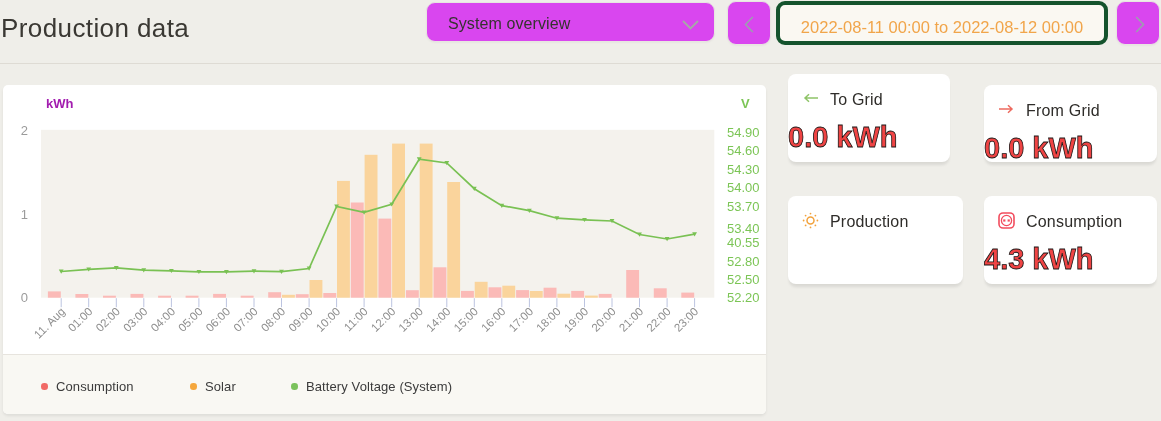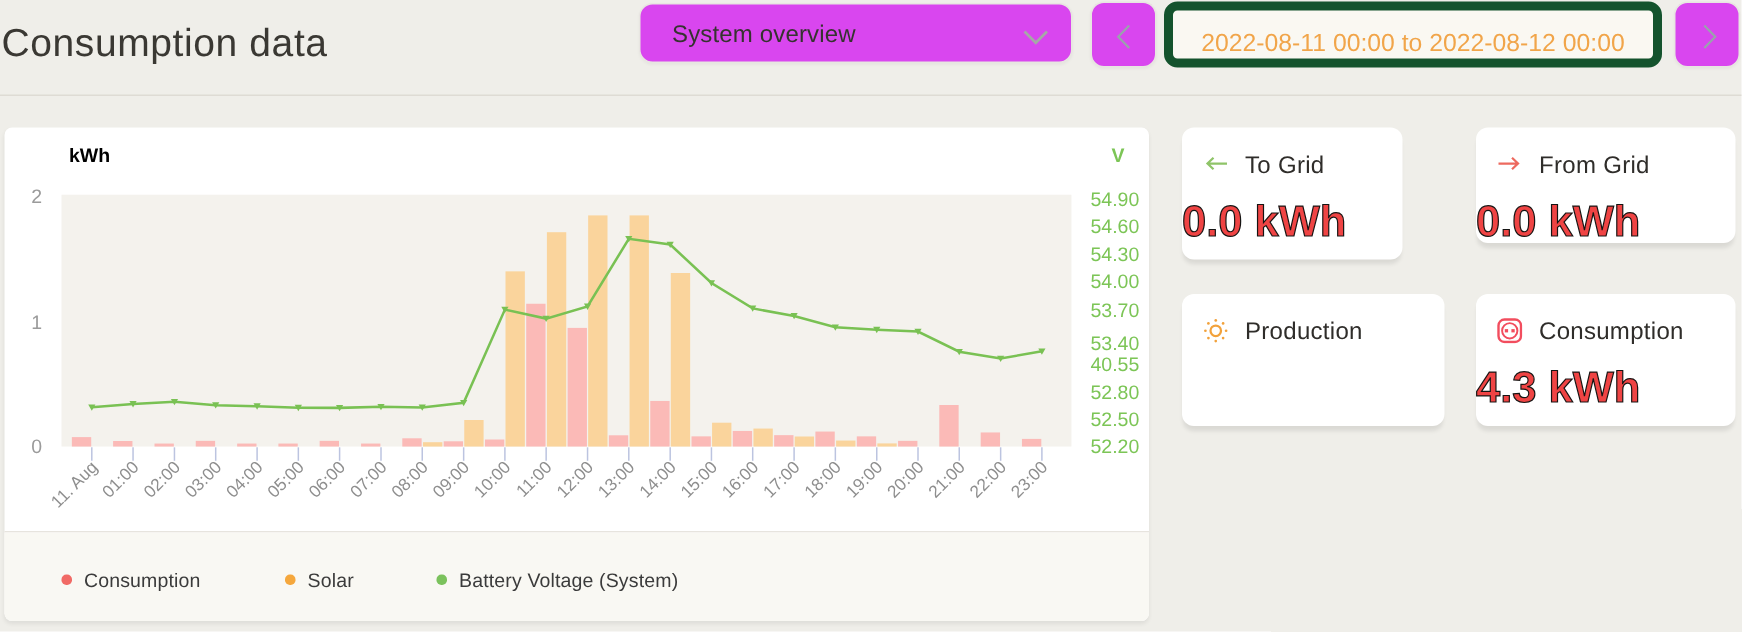--- a/index.html
+++ b/index.html
@@ -4,44 +4,44 @@
   * { margin:0; padding:0; box-sizing:border-box; }
   html,body { width:1161px; height:421px; }
   body { position:relative; background:#efeee9; font-family:"Liberation Sans", sans-serif; overflow:hidden; }
   .hdrline { position:absolute; left:0; top:63px; width:1161px; height:1px; background:#dedbd4; }
   .title { position:absolute; left:1px; top:13px; font-size:26px; color:#3a3833; letter-spacing:0.4px; }
   .btn { position:absolute; background:#d946ef; border:1px solid #e8e6e1; border-radius:9px; box-shadow:0 1px 2px rgba(0,0,0,0.04); }
   .dd { left:426px; top:2px; width:289px; height:40px; }
   .dd .txt { position:absolute; left:21px; top:12px; font-size:16px; color:#35332f; letter-spacing:0.1px; }
   .prev { left:727px; top:1px; width:44px; height:44px; }
   .next { left:1116px; top:1px; width:44px; height:44px; }
-  .datebox { position:absolute; left:776px; top:1px; width:332px; height:44px; border:6px solid #14532d; border-radius:9px; background:#faf8f2; }
+  .datebox { position:absolute; left:776px; top:1px; width:332px; height:44px; border:4px solid #14532d; border-radius:9px; background:#faf8f2; }
   .datebox .txt { position:absolute; left:0; width:100%; top:13px; text-align:center; font-size:16.5px; color:#f1a54a; }
   .chartcard { position:absolute; left:3px; top:85px; width:763px; height:329px; background:#fff; border-radius:5px; box-shadow:0 2px 3px rgba(0,0,0,0.07); }
-  .kwh { position:absolute; left:11px; top:96px; font-size:13px; font-weight:bold; color:#000000;padding-left:35px; }
+  .kwh { position:absolute; left:11px; top:96px; font-size:13px; font-weight:bold; color:#a21caf;padding-left:35px; }
   .vunit { position:absolute; left:741px; top:96px; font-size:13px; font-weight:bold; color:#7cc556; }
   .klab { position:absolute; left:0; width:28px; text-align:right; font-size:13px; color:#9b9b9b; }
   .vlab { position:absolute; left:727px; font-size:13px; color:#7cc556; }
   .legendsep { position:absolute; left:3px; top:354px; width:763px; height:1px; background:#e7e4de; }
   .legend { position:absolute; left:3px; top:355px; width:763px; height:59px; background:#f9f8f3; border-radius:0 0 5px 5px; }
   .dot { position:absolute; top:383px; width:6.5px; height:6.5px; border-radius:50%; }
   .leglab { position:absolute; top:379px; font-size:13px; color:#3b3b3b; letter-spacing:0.1px; }
   .card { position:absolute; background:#fff; border-radius:8px; box-shadow:0 4px 3px -1px rgba(0,0,0,0.09); }
-  .cardA { left:788px; top:85px;  width:147px; height:88px; }
+  .cardA { left:788px; top:74px;  width:162px; height:88px; }
   .cardB { left:984px; top:85px;  width:173px; height:77px; }
   .cardC { left:788px; top:196px; width:175px; height:88px; }
   .cardD { left:984px; top:196px; width:173px; height:88px; }
   .card .lab { position:absolute; left:42px; top:17px; font-size:16px; color:#2f2d2a; letter-spacing:0.2px; }
   .card .val { position:absolute; left:0; width:100%; top:47px; text-align:left; font-size:29px; font-weight:bold; -webkit-text-stroke:0.8px #151413; color:#ef4444; }
   .card svg.ic { position:absolute; left:14px; top:16px; }
   svg.chev { position:absolute; }
 </style></head>
 <body>
   <div class="hdrline"></div>
-  <div class="title">Consumption data</div>
+  <div class="title">Production data</div>
 
   <div class="btn dd">
     <span class="txt">System overview</span>
     <svg class="chev" style="left:255px;top:17px" width="17" height="10" viewBox="0 0 17 10">
       <path d="M1 1 L8.5 8.5 L16 1" fill="none" stroke="#a6a9a6" stroke-width="1.8"></path>
     </svg>
   </div>
   <div class="btn prev">
     <svg class="chev" style="left:16px;top:14px" width="10" height="17" viewBox="0 0 10 17">
       <path d="M8.8 1 L1.5 8.5 L8.8 16" fill="none" stroke="#9aa2ad" stroke-width="1.5"></path>

